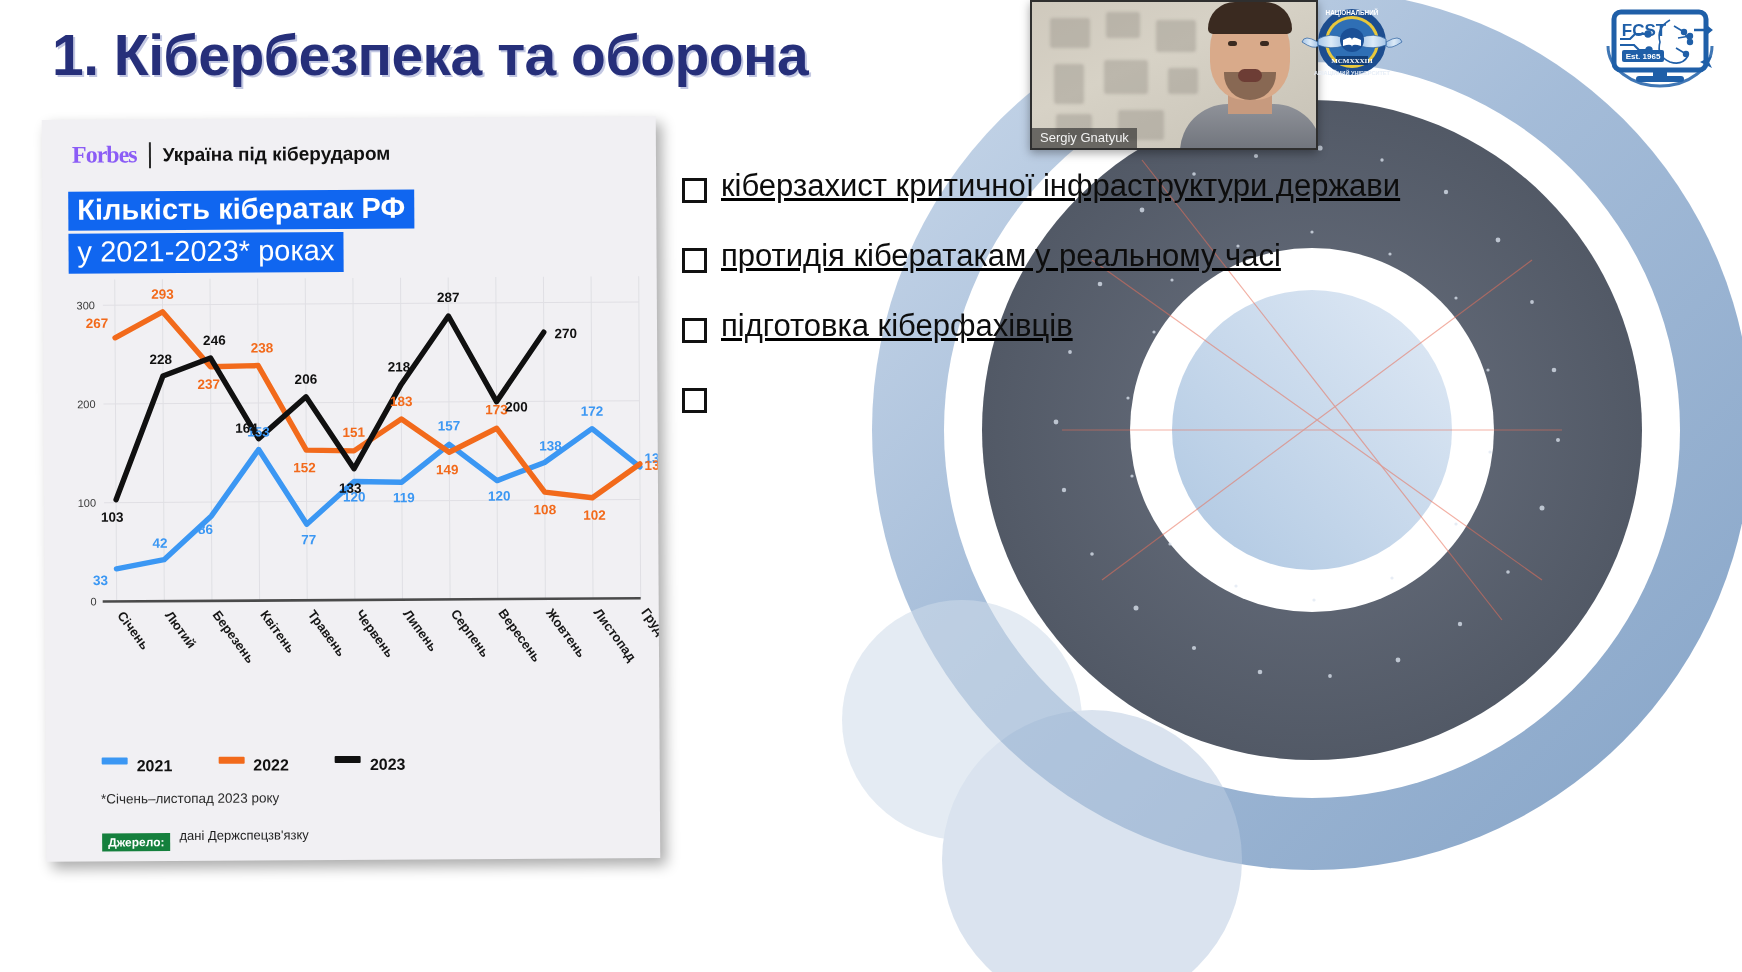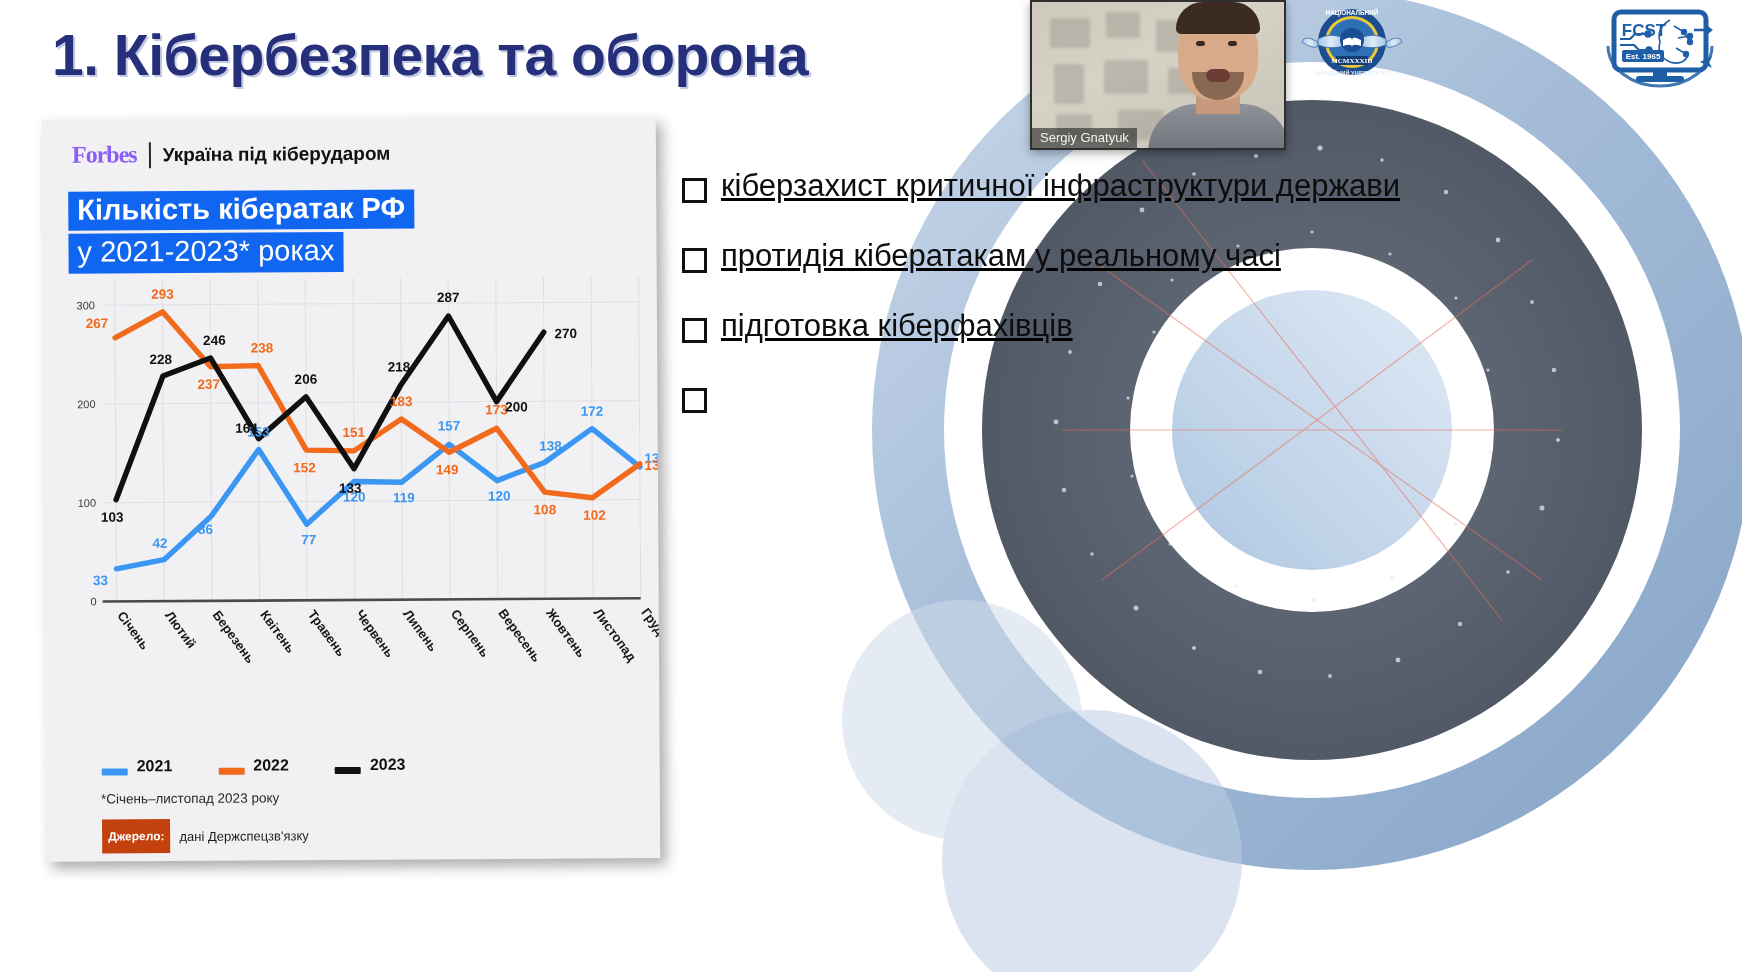--- a/index.html
+++ b/index.html
@@ -51,41 +51,41 @@
   .plot{position:absolute;left:0;top:152px;width:614px;height:430px;}
   .plot svg{display:block;}
   .axis-num{font-size:11px;fill:#3a3a3a;font-family:"Liberation Sans",sans-serif;}
   .dl{font-size:13.5px;font-weight:bold;font-family:"Liberation Sans",sans-serif;}
   .dl.y21{fill:#3b97f3;}
   .dl.y22{fill:#f26a1b;}
   .dl.y23{fill:#101010;}
   .xlab{font-size:13px;font-weight:bold;fill:#171717;font-family:"Liberation Sans",sans-serif;}
 
   .legend{position:absolute;left:56px;top:638px;display:flex;gap:46px;align-items:center;}
-  .lg{display:flex;align-items:flex-end;gap:9px;}
+  .lg{display:flex;align-items:flex-start;gap:9px;}
   .lg .sw{width:26px;height:7px;border-radius:1px;}
   .lg .lb{font-size:16px;font-weight:bold;color:#111;}
 
   .foot-note{position:absolute;left:55px;top:672px;font-size:13.5px;color:#2b2b2b;}
   .src-row{position:absolute;left:56px;top:700px;display:flex;align-items:center;gap:9px;}
-  .src-badge{background:#c2410c;color:#fff;font-size:12px;font-weight:bold;padding:10px 6px;}
+  .src-badge{background:#15803d;color:#fff;font-size:12px;font-weight:bold;padding:2px 6px;margin-top:14px;}
   .src-text{font-size:13px;color:#1d1d1d;}
 
   
   .bullets{position:absolute;left:682px;top:168px;width:900px;text-decoration:underline;}
   .bullet{display:flex;align-items:flex-start;gap:14px;margin-bottom:34px;}
   .bullet .sq{
     flex:0 0 auto;width:19px;height:19px;margin-top:10px;
     border:3px solid #111;background:#fff;
   }
   .bullet .tx{font-size:31px;color:#0d0d0d;line-height:1.16;white-space:nowrap;}
 
   
   .cam{
-    position:absolute;left:1030px;top:0;width:256px;height:150px;
+    position:absolute;left:1030px;top:0;width:288px;height:150px;
     background:#4d7c0f;border:2px solid #2f2f2f;box-sizing:border-box;
     box-shadow:0 3px 9px rgba(0,0,0,.35);overflow:hidden;
   }
   .cam-bg{position:absolute;inset:0;
     background:linear-gradient(155deg,#cfc9bd 0%,#d7d2c6 40%,#c7c2b6 100%);}
   .cam-wall div{position:absolute;background:rgba(150,145,135,.42);border-radius:3px;filter:blur(1.4px);}
   .cam-person{
     position:absolute;right:-6px;bottom:-4px;width:142px;height:136px;
   }
   .p-shoulder{position:absolute;left:0;bottom:0;width:142px;height:48px;

